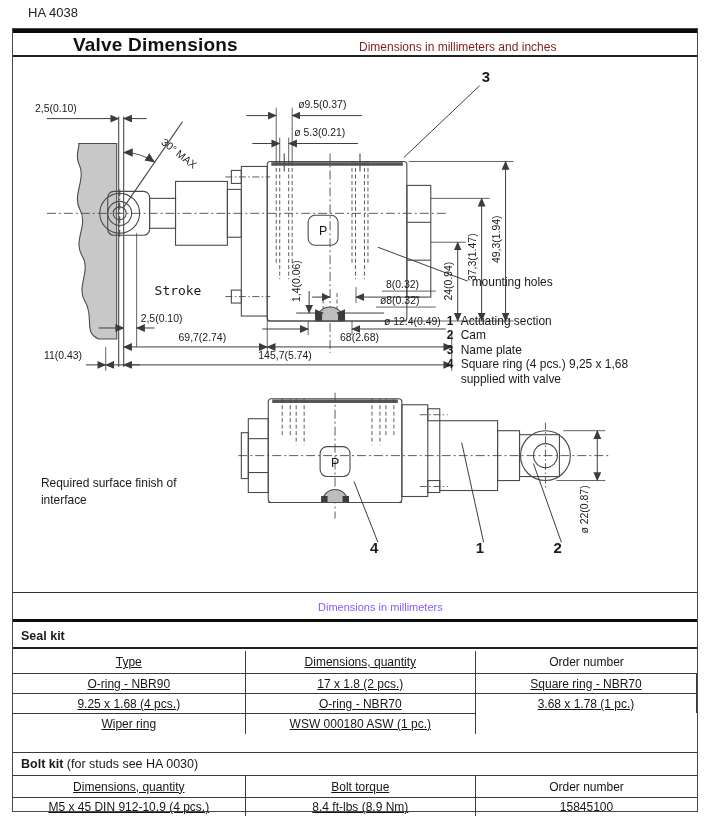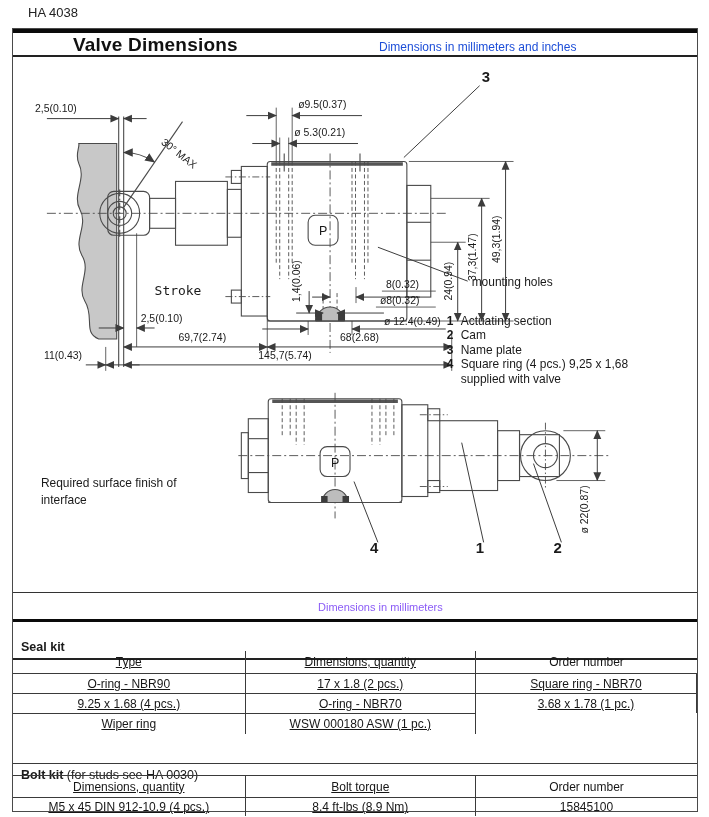--- a/index.html
+++ b/index.html
@@ -5,27 +5,27 @@
   html,body{margin:0;padding:0;background:#fff;}
   .canvas{position:relative;width:709px;height:817px;background:#fff;
           font-family:"Liberation Sans",sans-serif;color:#1a1a1a;overflow:hidden;}
   .doc-code{position:absolute;left:28px;top:5px;font-size:13px;color:#222;}
   .page{position:absolute;left:12px;top:28px;width:686px;height:784px;
         border:1.5px solid #4a4a4a;box-sizing:border-box;background:#fff;}
   
   .vd-header{position:absolute;left:0;top:0;width:100%;height:28px;box-sizing:border-box;
              border-top:4px solid #0a0a0a;border-bottom:2px solid #222;}
   .vd-header .ttl,.sp-header .ttl{position:absolute;left:25px;top:1px;font-size:19px;font-weight:bold;color:#111;letter-spacing:.2px;margin-left:35px;}
-  .vd-header .note{position:absolute;left:366px;top:7px;font-size:12px;color:#1d4ed8;}
+  .vd-header .note{position:absolute;left:346px;top:7px;font-size:12px;color:#7f1d1d;}
   .sp-header{position:absolute;left:0;top:563px;width:100%;height:30px;box-sizing:border-box;
              border-top:1.5px solid #333;border-bottom:3.5px solid #0a0a0a;}
   .sp-header .ttl{top:2px;}
   .sp-header .note{position:absolute;left:305px;top:8px;font-size:11px;color:#8b5cf6;}
   .kit-label{position:absolute;left:0;width:100%;box-sizing:border-box;
-             font-size:12.5px;padding:4px 0 0 8px;margin-top:11px;}
+             font-size:12.5px;padding:4px 0 0 8px;}
   .kit-label b{font-weight:bold;}
   .seal-label{top:596px;height:24px;border-bottom:2px solid #222;}
   .bolt-label{top:723px;height:23px;border-top:1.5px solid #3a3a3a;}
   
   .tbl{position:absolute;left:0;width:100%;display:grid;grid-template-columns:34% 33.7% 32.3%;}
   .seal-tbl{top:622px;grid-template-rows:22px repeat(4,20.2px);}
   .bolt-tbl{top:746px;grid-template-rows:21px 19px;border-top:1.5px solid #3a3a3a;}
   .cell{display:flex;align-items:center;justify-content:center;font-size:12px;color:#161616;
         box-sizing:border-box;white-space:nowrap;}
   .c-r{border-right:1.5px solid #3a3a3a;text-decoration:underline;}

